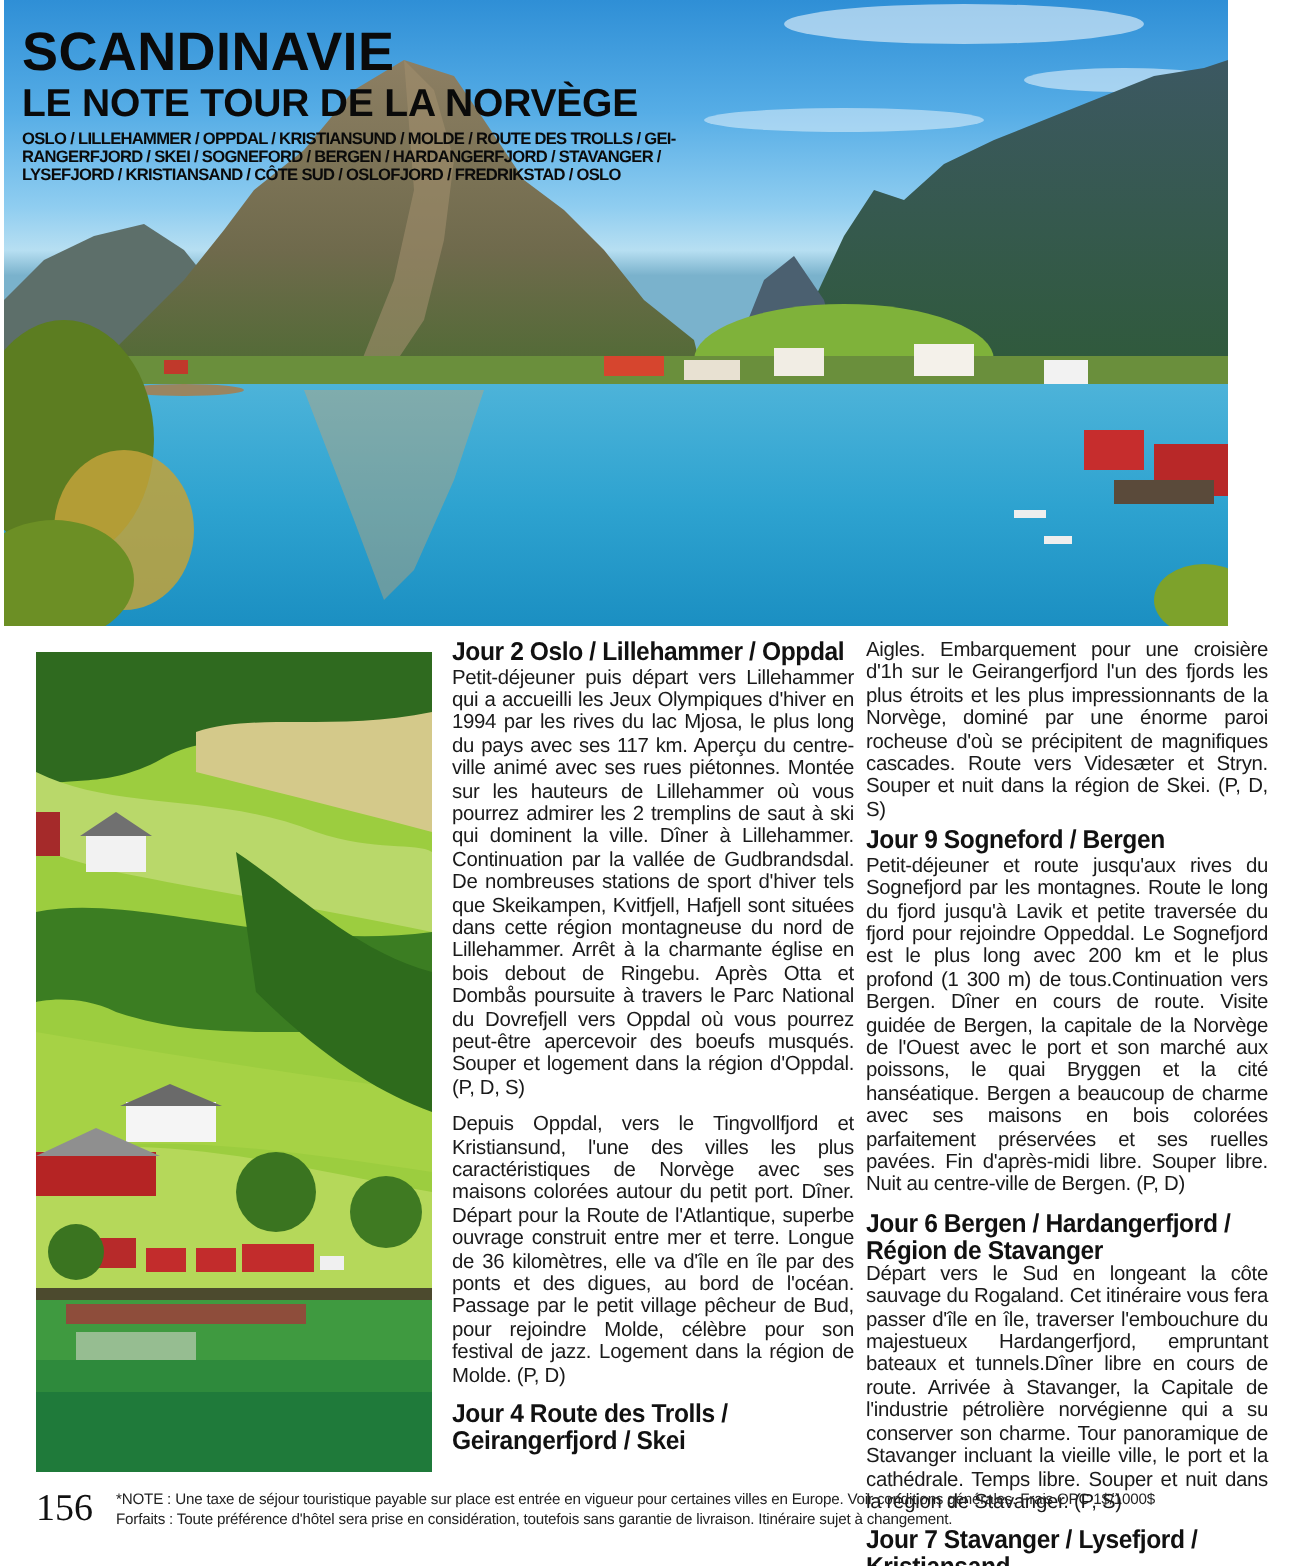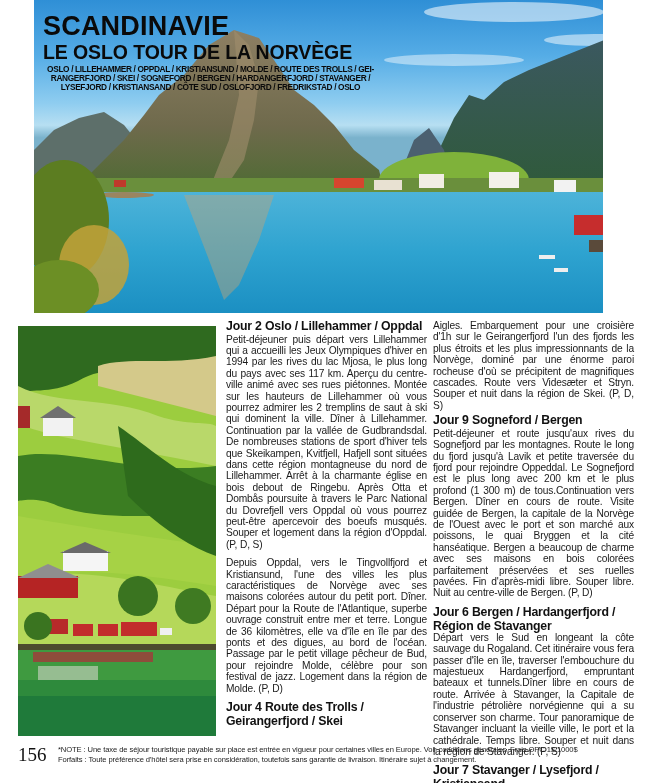--- a/index.html
+++ b/index.html
@@ -1,36 +1,36 @@
 <!DOCTYPE html>
 <html><head>
   <meta charset="utf-8">
   <style>
     * { margin: 0; padding: 0; box-sizing: border-box; }
     html, body { width: 648px; height: 783px; background: #ffffff; overflow: hidden; }
     body { position: relative; font-family: "Liberation Sans", sans-serif; color: #111; }
 
     
     .hero {
-      position: absolute; left: 34px; top: 0; width: 569px; height: 313px; overflow: hidden;
+      position: absolute; left: 2px; top: 0; width: 612px; height: 313px; overflow: hidden;
       background: linear-gradient(180deg, #2f8fd6 0%, #56ade6 18%, #8fcdf0 33%, #b7dff2 40%, #7ab2cc 44%);
     }
     .hero svg { position: absolute; left: 0; top: 0; width: 612px; height: 313px; }
     .hero-text { position: absolute; left: 9px; top: 13px; width: 360px; z-index: 2; }
     .hero-title {
       font-family: "Liberation Sans", sans-serif; font-weight: 700; font-size: 27px; line-height: 27px;
       letter-spacing: 0.2px; color: #0a0a0a;
     }
     .hero-subtitle {
       font-family: "Liberation Sans", sans-serif; font-weight: 700; font-size: 19.5px; line-height: 22px;
       color: #0a0a0a; margin-top: 1px; white-space: nowrap; letter-spacing: -0.1px;
     }
     .hero-route {
       font-family: "Liberation Sans", sans-serif; font-weight: 700; font-size: 8.3px; line-height: 9px;
-      color: #0a0a0a; margin-top: 2px; letter-spacing: -0.35px; width: 335px; text-align: center;
+      color: #0a0a0a; margin-top: 2px; letter-spacing: -0.35px; width: 335px;
     }
 
     
     .side-photo {
       position: absolute; left: 18px; top: 326px; width: 198px; height: 410px; overflow: hidden;
       background: #8cc63f;
     }
     .side-photo svg { width: 198px; height: 410px; display: block; }
 
     
@@ -111,21 +111,21 @@
     <rect x="520" y="268" width="14" height="4" fill="#eeeeee"></rect>
     <rect x="505" y="255" width="16" height="4" fill="#eeeeee"></rect>
 
     <ellipse cx="30" cy="220" rx="45" ry="60" fill="#5c7d21"></ellipse>
     <ellipse cx="60" cy="265" rx="35" ry="40" fill="#c2a23a" opacity="0.85"></ellipse>
     <ellipse cx="25" cy="290" rx="40" ry="30" fill="#6c8f25"></ellipse>
     <ellipse cx="600" cy="300" rx="25" ry="18" fill="#7da22b"></ellipse>
   </svg>
   <div class="hero-text">
     <h1 class="hero-title">SCANDINAVIE</h1>
-    <h2 class="hero-subtitle">LE OSLO TOUR DE LA NORVÈGE</h2>
+    <h2 class="hero-subtitle">LE NOTE TOUR DE LA NORVÈGE</h2>
     <p class="hero-route">OSLO / LILLEHAMMER / OPPDAL / KRISTIANSUND / MOLDE / ROUTE DES TROLLS / GEI-RANGERFJORD / SKEI / SOGNEFORD / BERGEN / HARDANGERFJORD / STAVANGER / LYSEFJORD / KRISTIANSAND / CÔTE SUD / OSLOFJORD / FREDRIKSTAD / OSLO</p>
   </div>
 </div>
 
 <div class="side-photo">
   <svg viewBox="0 0 198 410">
     <rect x="0" y="0" width="198" height="410" fill="#9ccd3f"></rect>
 
     <path d="M0,0 H198 V40 C150,60 100,30 60,55 C30,70 10,60 0,70 Z" fill="#2f6a1f"></path>
     <path d="M0,60 C40,80 90,70 140,90 C170,100 190,95 198,100 V140 C150,130 90,120 40,110 C20,105 5,100 0,98 Z" fill="#b9d86a"></path>

